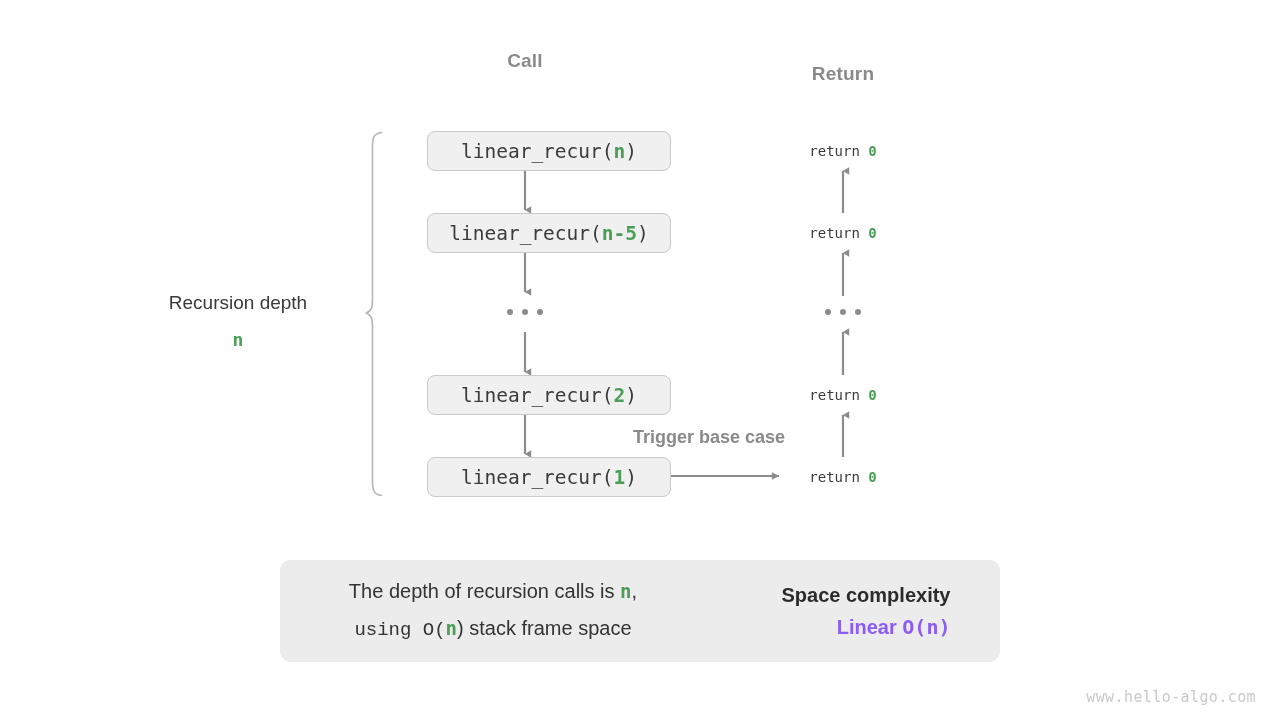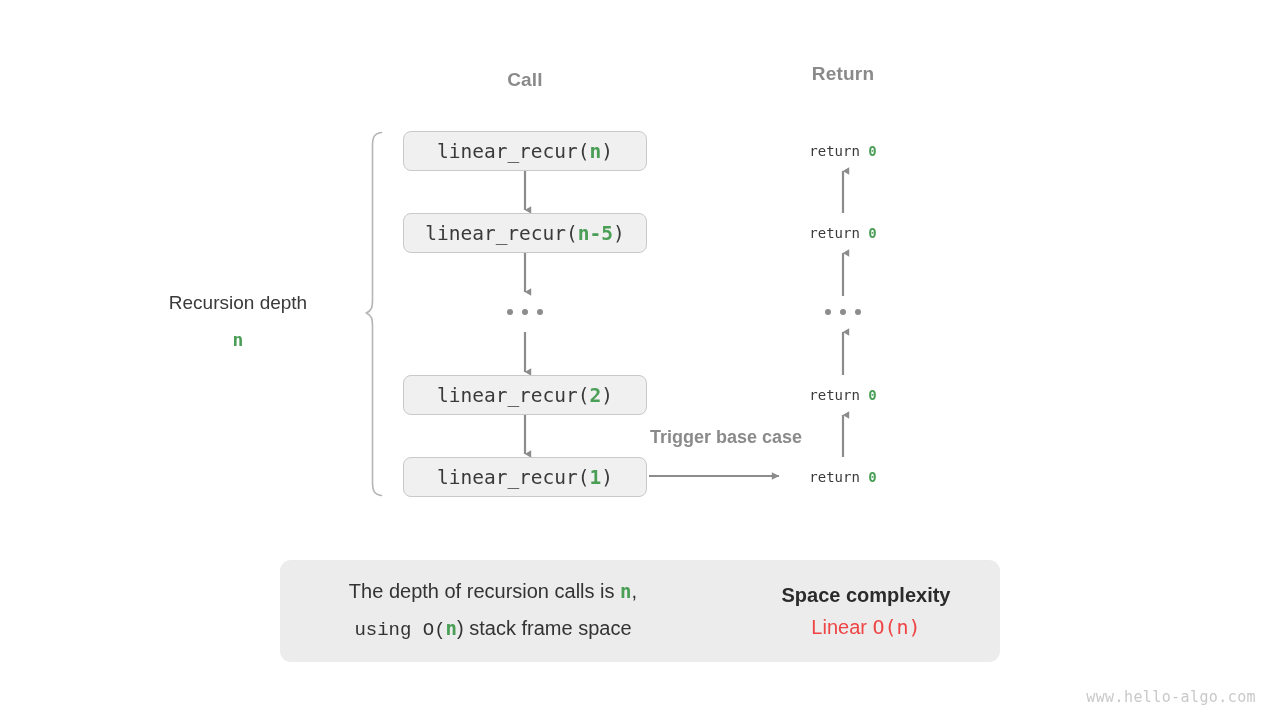--- a/index.html
+++ b/index.html
@@ -41,20 +41,21 @@
     border: 1px solid #c9c9c9;
     border-radius: 8px;
     display: flex;
     align-items: center;
     justify-content: center;
     font-family: "DejaVu Sans Mono", "Liberation Mono", monospace;
     font-size: 19.5px;
     color: #3a3a3a;
     white-space: nowrap;
     letter-spacing: 0px;
+    margin-left: 24px;
   }
   .call-box .arg { color: #4a9e56; font-weight: bold; }
 
   
   .ret-label {
     position: absolute;
     transform: translate(-50%, -50%);
     font-family: "DejaVu Sans Mono", "Liberation Mono", monospace;
     font-size: 14px;
     color: #3a3a3a;
@@ -154,23 +155,24 @@
     font-family: "Liberation Sans", sans-serif;
     font-weight: bold;
     font-size: 20px;
     color: #2b2b2b;
     margin-bottom: 8px;
     text-align: center;
   }
   .summary-right .value {
     display: block;
     font-family: "Liberation Sans", sans-serif;
-    font-weight: normal;
+    font-weight: bold;
     font-size: 20px;
-    color: #ef4444;
+    color: #8b5cf6;
+    text-align: right;
   }
   .summary-right .value .mono {
     font-family: "DejaVu Sans Mono", "Liberation Mono", monospace;
     font-size: 20px;
   }
 
   
   .watermark {
     position: absolute;
     right: 24px;
@@ -215,21 +217,21 @@
     <line x1="843" y1="213" x2="843" y2="171" stroke="#8c8c8c" stroke-width="2.2" marker-end="url(#ah-up)"></line>
     <line x1="843" y1="296" x2="843" y2="253" stroke="#8c8c8c" stroke-width="2.2" marker-end="url(#ah-up)"></line>
     <line x1="843" y1="375" x2="843" y2="332" stroke="#8c8c8c" stroke-width="2.2" marker-end="url(#ah-up)"></line>
     <line x1="843" y1="457" x2="843" y2="415" stroke="#8c8c8c" stroke-width="2.2" marker-end="url(#ah-up)"></line>
 
     <line x1="649" y1="476" x2="779" y2="476" stroke="#8c8c8c" stroke-width="2.2" marker-end="url(#ah-right)"></line>
 
     <path d="M705,601 L731,601 L731,591 L752,611 L731,631 L731,621 L705,621 Z" fill="#c6c6c6"></path>
   </svg>
 
-  <div class="col-header" style="left:525px; top:80px;">Call</div>
+  <div class="col-header" style="left:525px; top:61px;">Call</div>
   <div class="col-header" style="left:843px; top:74px;">Return</div>
 
   <div class="depth-label" style="left:238px; top:284px;">
     <span>Recursion depth</span><br>
     <span class="nvar">n</span>
   </div>
 
   <div class="call-box" style="left:403px; top:131px; width:244px; height:40px;">
     <span>linear_recur(</span>
       <span class="arg">n</span>
@@ -275,21 +277,21 @@
   </div>
 
   <div class="ret-label" style="left:843px; top:395px;">
     <span>return </span><span class="val">0</span>
   </div>
 
   <div class="ret-label" style="left:843px; top:477px;">
     <span>return </span><span class="val">0</span>
   </div>
 
-  <div class="trigger-label" style="left:726px; top:437px;">Trigger base case</div>
+  <div class="trigger-label" style="left:709px; top:437px;">Trigger base case</div>
 
   <div class="summary" style="left:280px; top:560px; width:720px; height:102px;"></div>
 
   <div class="summary-text" style="left:493px; top:611px;">
     <span>The depth of recursion calls is </span><span class="nvar">n</span><span>,</span><br>
     <span class="mono">using O(</span><span class="nvar">n</span><span>) stack frame space</span>
   </div>
 
   <div class="summary-right" style="left:866px; top:611px;">
     <span class="title">Space complexity</span>

